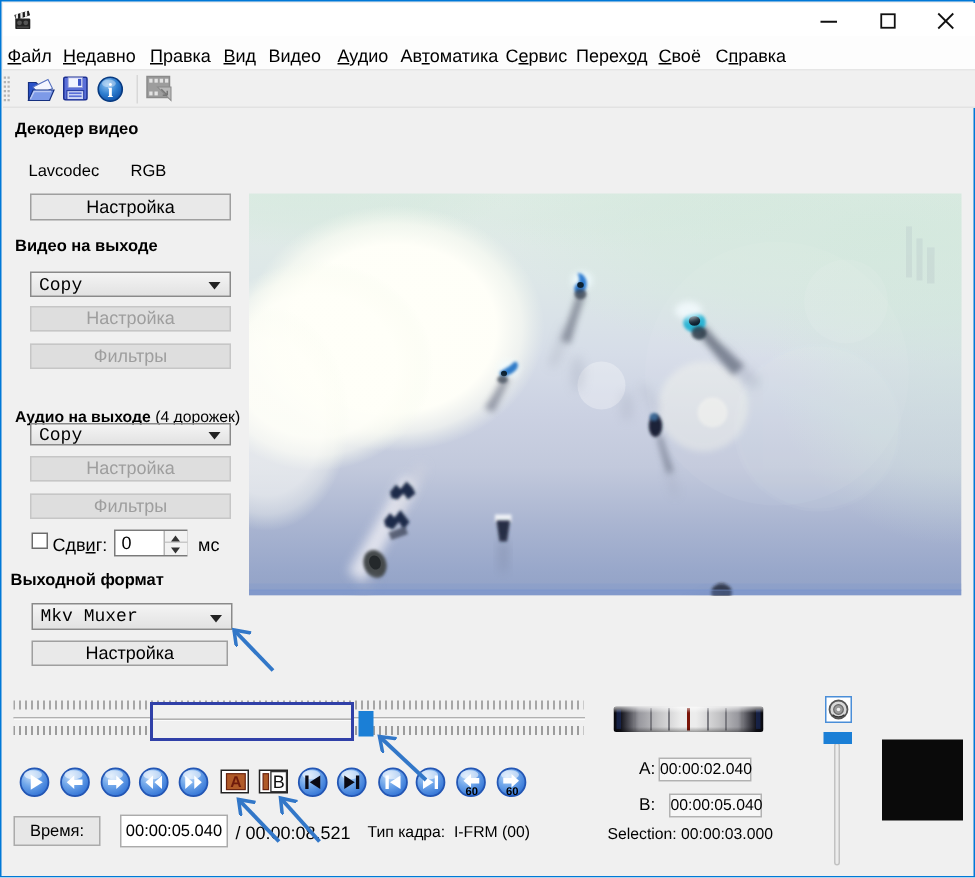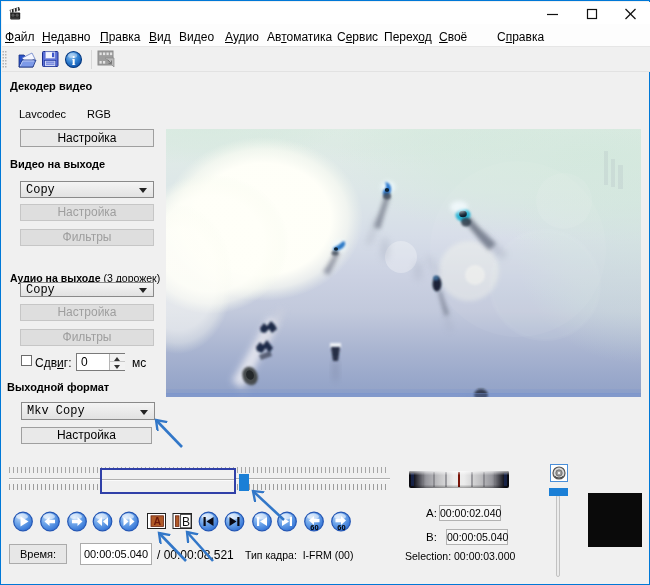--- a/index.html
+++ b/index.html
@@ -46,21 +46,21 @@
 <div class="mi" style="left:4px"><u>Ф</u>айл</div>
 <div class="mi" style="left:41px"><u>Н</u>едавно</div>
 <div class="mi" style="left:99px"><u>П</u>равка</div>
 <div class="mi" style="left:148px"><u>В</u>ид</div>
 <div class="mi" style="left:178px">Видео</div>
 <div class="mi" style="left:224px"><u>А</u>удио</div>
 <div class="mi" style="left:266px">Ав<u>т</u>оматика</div>
 <div class="mi" style="left:336px">С<u>е</u>рвис</div>
 <div class="mi" style="left:383px">Перех<u>од</u></div>
 <div class="mi" style="left:438px"><u>С</u>воё</div>
-<div class="mi" style="left:496px">С<u>п</u>равка</div>
+<div class="mi" style="left:476px">С<u>п</u>равка</div>
 <svg class="abs" style="left:0px;top:46px" width="125" height="25" viewBox="0 0 125 25">
   <g fill="#b4b4b4">
     <rect x="1.5" y="4" width="1.5" height="1.5"></rect>
         <rect x="1.5" y="7" width="1.5" height="1.5"></rect>
         <rect x="1.5" y="10" width="1.5" height="1.5"></rect>
         <rect x="1.5" y="13" width="1.5" height="1.5"></rect>
         <rect x="1.5" y="16" width="1.5" height="1.5"></rect>
         <rect x="1.5" y="19" width="1.5" height="1.5"></rect>
     <rect x="4" y="4" width="1.5" height="1.5"></rect>
         <rect x="4" y="7" width="1.5" height="1.5"></rect>
@@ -119,42 +119,42 @@
 <div class="lbl" style="left:18px;top:107px;font-size:11px">Lavcodec</div>
 <div class="lbl" style="left:86px;top:107px;font-size:11px">RGB</div>
 <div class="btn" style="left:19px;top:128px;width:134px;height:18px;line-height:16px">Настройка</div>
 <div class="blbl" style="left:9px;top:157px">Видео на выходе</div>
 <div class="combo" style="left:19px;top:180px;width:134px;height:17px">
       <span class="ct">Copy</span>
       <span class="ca"></span>
     </div>
 <div class="btnd" style="left:19px;top:203px;width:134px;height:17px;line-height:15px">Настройка</div>
 <div class="btnd" style="left:19px;top:228px;width:134px;height:17px;line-height:15px">Фильтры</div>
-<div class="blbl" style="left:9px;top:271px;font-size:10.5px">Аудио на выходе <span style="font-weight:normal">(3 дорожек)</span></div>
+<div class="blbl" style="left:9px;top:271px;font-size:10.5px">Аудио на выходе <span style="font-weight:normal">(4 дорожек)</span></div>
 <div class="combo" style="left:19px;top:281px;width:134px;height:15px">
       <span class="ct" style="top:0px">Copy</span>
       <span class="ca" style="top:5px"></span>
     </div>
 <div class="btnd" style="left:19px;top:303px;width:134px;height:17px;line-height:15px">Настройка</div>
 <div class="btnd" style="left:19px;top:328px;width:134px;height:17px;line-height:15px">Фильтры</div>
 <div class="abs" style="left:20px;top:354px;width:11px;height:11px;background:#fff;border:1px solid #6b6b6b"></div>
 <div class="lbl" style="left:34px;top:355px">Сдв<u>и</u>г:</div>
 <div class="abs" style="left:75px;top:352px;width:49px;height:18px;background:#fff;border:1px solid #7a7a7a">
   <div style="position:absolute;left:4px;top:1px;font-size:12px">0</div>
   <div style="position:absolute;right:0;top:0;width:15px;height:16px;border-left:1px solid #b5b5b5">
     <div style="position:absolute;left:0;top:0;width:15px;height:8px;background:#f2f2f2;border-bottom:1px solid #c8c8c8"></div>
     <div style="position:absolute;left:4px;top:2.5px;width:0;height:0;border-left:3.5px solid transparent;border-right:3.5px solid transparent;border-bottom:4px solid #333"></div>
     <div style="position:absolute;left:0;top:8px;width:15px;height:8px;background:#f2f2f2"></div>
     <div style="position:absolute;left:4px;top:10.5px;width:0;height:0;border-left:3.5px solid transparent;border-right:3.5px solid transparent;border-top:4px solid #333"></div>
   </div>
 </div>
 <div class="lbl" style="left:131px;top:355px">мс</div>
 <div class="blbl" style="left:6px;top:380px">Выходной формат</div>
 <div class="combo" style="left:20px;top:401px;width:134px;height:18px">
-      <span class="ct" style="top:1px">Mkv Copy</span>
+      <span class="ct" style="top:1px">Mkv Muxer</span>
       <span class="ca" style="top:7px"></span>
     </div>
 <div class="btn" style="left:20px;top:426px;width:131px;height:17px;line-height:15px">Настройка</div>
 <svg class="abs" style="left:165px;top:128px" width="475" height="268" viewBox="0 0 475 268">
   <defs>
     <linearGradient id="vbg" x1="0" y1="0" x2="0" y2="1">
       <stop offset="0" stop-color="#e2ede7"></stop>
       <stop offset="0.22" stop-color="#dde7e8"></stop>
       <stop offset="0.40" stop-color="#d6dde8"></stop>
       <stop offset="0.55" stop-color="#cbd1e2"></stop>

